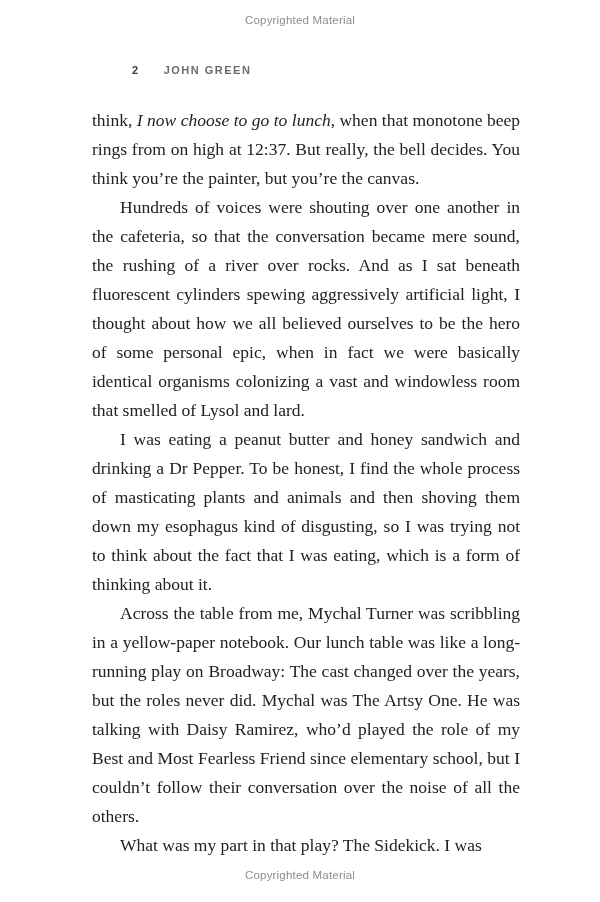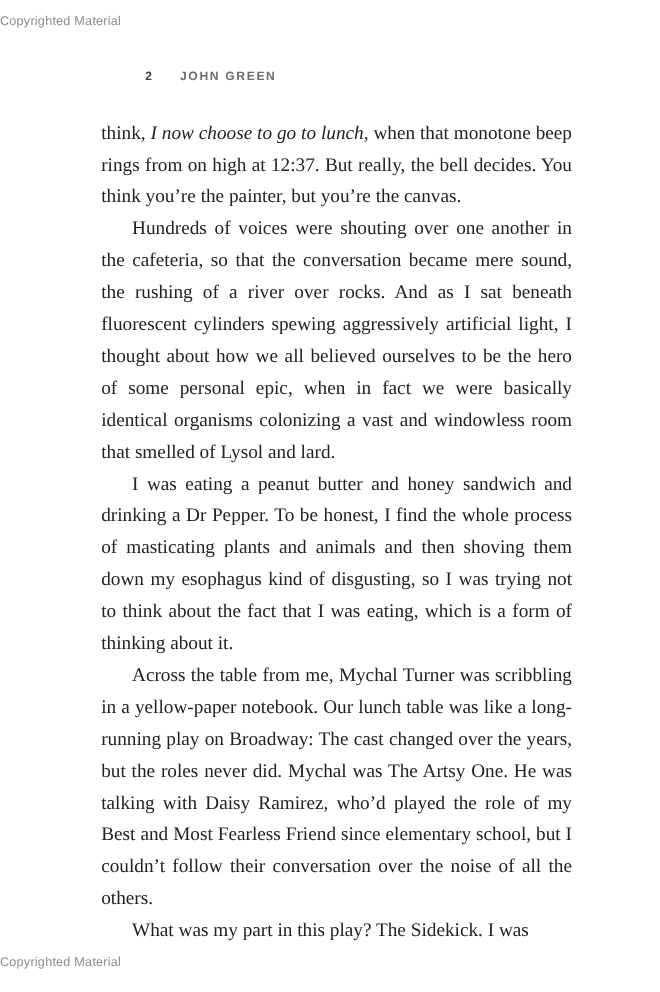--- a/index.html
+++ b/index.html
@@ -10,21 +10,21 @@
     width: 600px;
     height: 902px;
     background: #ffffff;
     position: relative;
     overflow: hidden;
   }
   .copyright {
     position: absolute;
     left: 0;
     width: 100%;
-    text-align: left;
+    text-align: center;
     font-family: "Liberation Sans", sans-serif;
     font-size: 11.5px;
     color: #8d8d8d;
     letter-spacing: 0.2px;
   }
   .copyright.top { top: 14px; }
   .copyright.bottom { top: 869px; }
 
   .page-header {
     position: absolute;
@@ -76,16 +76,16 @@
 
 <div class="page-header">
   <span class="pagenum">2</span><span class="author">JOHN GREEN</span>
 </div>
 
 <div class="text-block">
   <p class="no-indent"><span>think, </span><em>I now choose to go to lunch</em><span>, when that monotone beep rings from on high at 12:37. But really, the bell decides. You think you’re the painter, but you’re the canvas.</span></p>
   <p>Hundreds of voices were shouting over one another in the cafeteria, so that the conversation became mere sound, the rushing of a river over rocks. And as I sat beneath fluorescent cylinders spewing aggressively artificial light, I thought about how we all believed ourselves to be the hero of some personal epic, when in fact we were basically identical organisms colonizing a vast and windowless room that smelled of Lysol and lard.</p>
   <p>I was eating a peanut butter and honey sandwich and drinking a Dr Pepper. To be honest, I find the whole process of masticating plants and animals and then shoving them down my esophagus kind of disgusting, so I was trying not to think about the fact that I was eating, which is a form of thinking about it.</p>
   <p>Across the table from me, Mychal Turner was scribbling in a yellow-paper notebook. Our lunch table was like a long-running play on Broadway: The cast changed over the years, but the roles never did. Mychal was The Artsy One. He was talking with Daisy Ramirez, who’d played the role of my Best and Most Fearless Friend since elementary school, but I couldn’t follow their conversation over the noise of all the others.</p>
-  <p>What was my part in this play? The Sidekick. I was</p>
+  <p>What was my part in that play? The Sidekick. I was</p>
 </div>
 
 <div class="copyright bottom">Copyrighted Material</div>
 
 </body></html>

